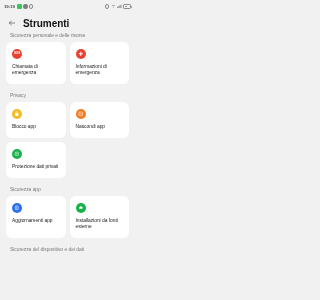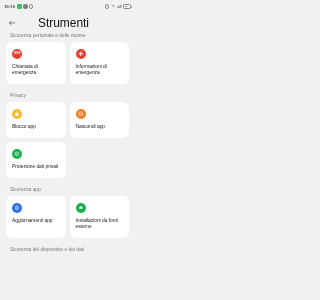--- a/index.html
+++ b/index.html
@@ -60,25 +60,24 @@
     align-items:center;
     gap:7px;
     padding:0 8px;
   }
   .back-arrow{
     width:8px; height:8px; flex:none;
     display:flex; align-items:center; justify-content:center;
   }
   .back-arrow svg{ width:8px; height:8px; stroke:#2b2b2b; stroke-width:1.6; fill:none; }
   .page-title{
-    font-size:12px;
-    font-weight:400;
+    font-size:10px;
+    font-weight:700;
     color:#121212;
     letter-spacing:-0.05px;
-    margin-left:15px;
   }
 
   
   .content{ padding:0 6px; }
   .section-title{
     font-size:4.9px;
     color:#7a7a7a;
     padding:0 4px;
     margin-bottom:4px;
     letter-spacing:-0.02px;

